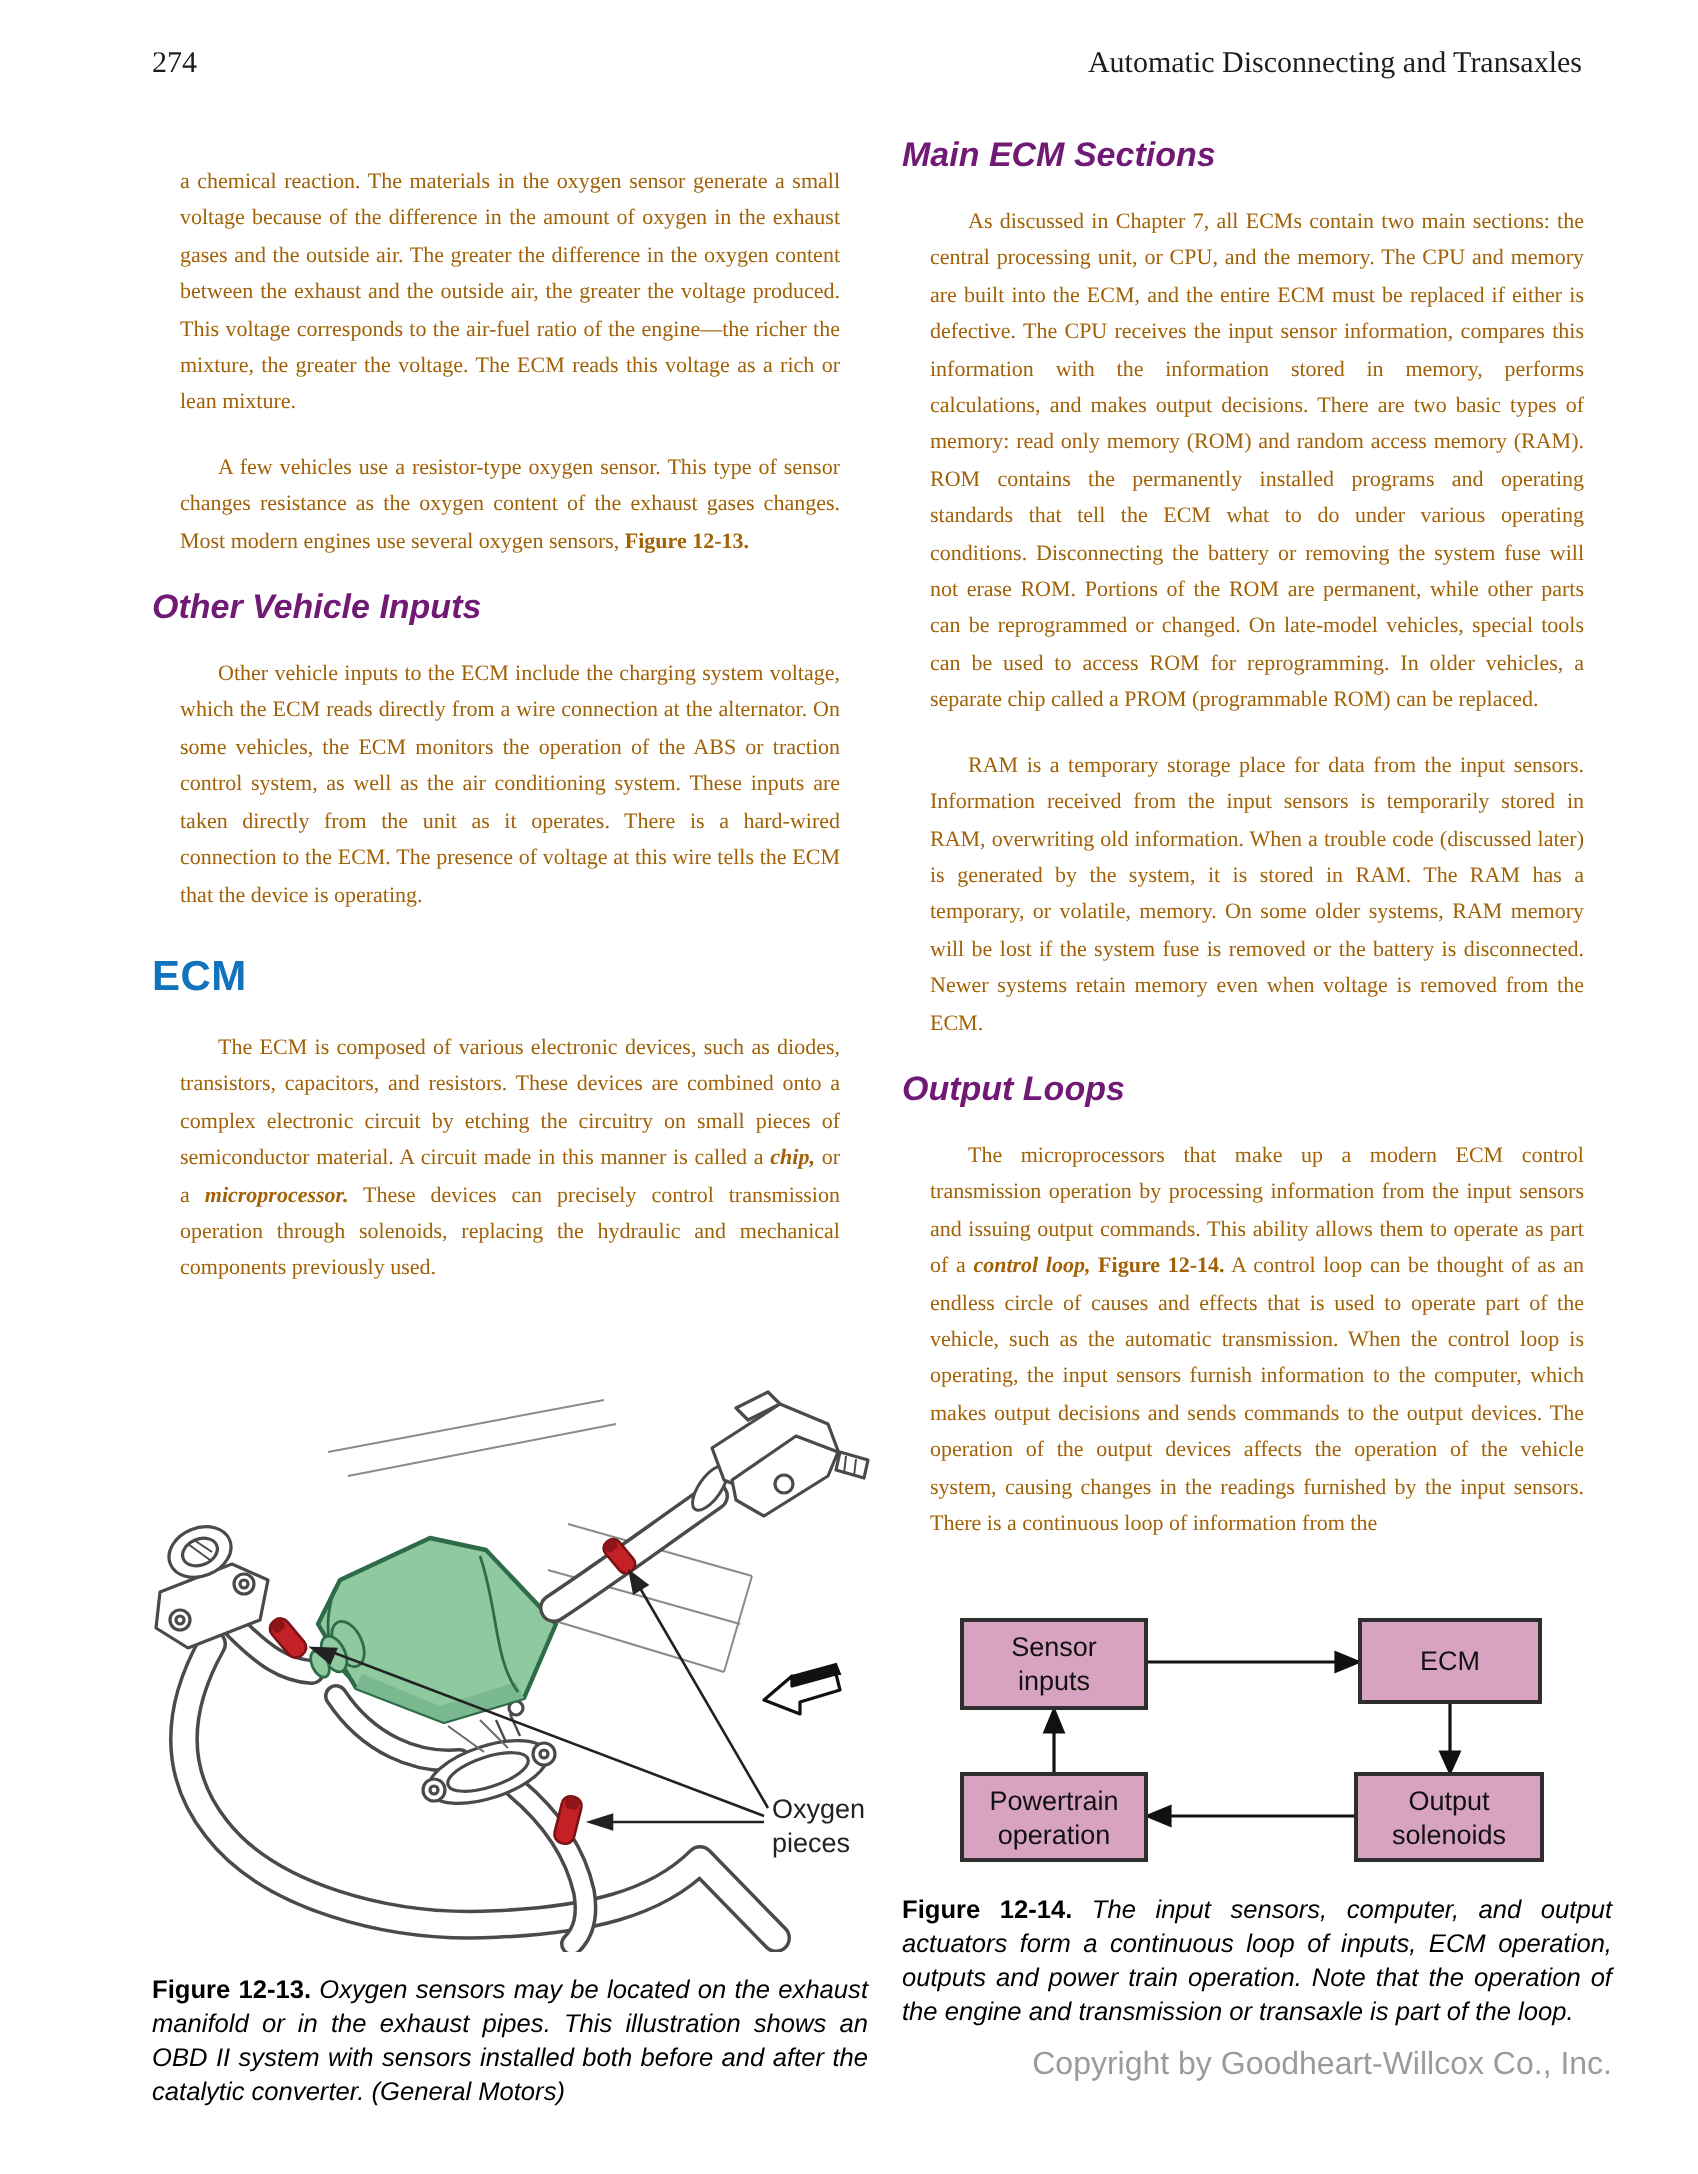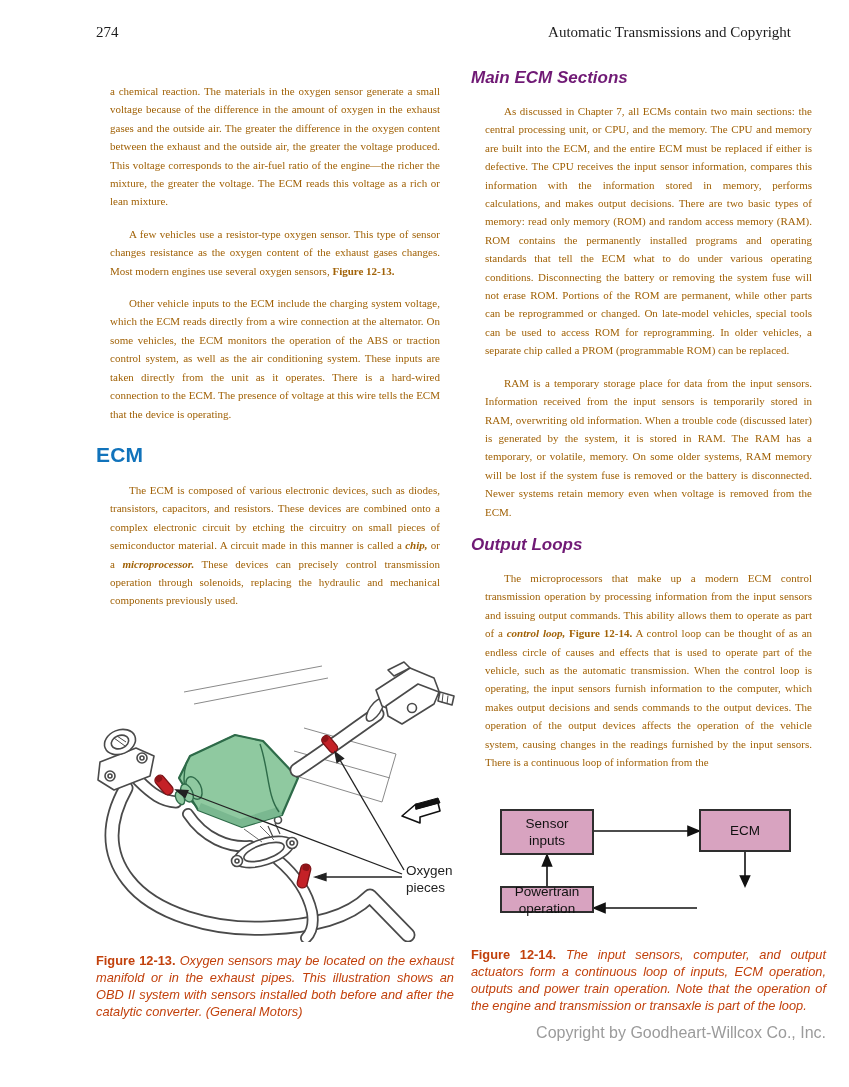--- a/index.html
+++ b/index.html
@@ -1,61 +1,62 @@
 <!DOCTYPE html>
 <html><head>
 <meta charset="utf-8">
 <style>
   html,body{margin:0;padding:0;background:#ffffff;}
   body{width:849px;height:1087px;overflow:hidden;font-family:"Liberation Serif",serif;color:#1c1c1c;}
-  .page{box-sizing:border-box;width:849px;height:1087px;padding:24px 58px 0 96px;position:relative;}
+  .page{box-sizing:border-box;width:849px;height:1087px;padding:24px 58px 0 76px;position:relative;}
   .running-header{display:flex;justify-content:space-between;align-items:baseline;font-size:15px;}
   .columns{display:flex;gap:17px;margin-top:27px;}
   .col-left{width:358px;flex:0 0 358px;}
   .col-right{width:355px;flex:0 0 355px;}
   p.body-text{margin:14px;font-size:11px;line-height:18.4px;text-align:justify;color:#a16207;}
   p.indent{text-indent:19px;}
   .b{font-weight:bold;}
   .bi{font-weight:bold;font-style:italic;}
   h3.subhead{margin:13px 0 5px 0;font-family:"Liberation Sans",sans-serif;font-style:italic;font-weight:bold;font-size:17px;color:#701a75;}
   h3.first{margin-top:0;}
   h2.ecm-head{margin:20px 0 7px 0;font-family:"Liberation Sans",sans-serif;font-weight:bold;font-size:21px;color:#1173bb;letter-spacing:.2px;}
   
   .fig13{position:relative;width:375px;height:312px;margin:20px 0 0 -4px;}
   .fig13 svg{position:absolute;left:0;top:0;}
   .fig13-label{position:absolute;left:314px;top:232px;width:60px;font-family:"Liberation Sans",sans-serif;font-size:13.5px;line-height:17.5px;color:#222;}
-  .caption{margin:10px 0 0 0;font-family:"Liberation Sans",sans-serif;font-size:12.8px;line-height:17px;text-align:justify;color:#c2410c;}
+  .caption{margin:10px 0 0 0;font-family:"Liberation Sans",sans-serif;font-size:12.8px;line-height:17px;text-align:justify;color:#000000;}
   .caption .cap-lead{font-weight:bold;font-style:normal;}
   .caption .cap-text{font-style:italic;}
   
   .fig14{position:relative;width:330px;height:135px;margin:30px 0 0 12px;text-decoration:underline;}
   .fig14 svg{position:absolute;left:0;top:0;}
   .dbox{position:absolute;box-sizing:border-box;background:#d8a3c0;border:2px solid #2e2e2e;display:flex;align-items:center;justify-content:center;text-align:center;font-family:"Liberation Sans",sans-serif;font-size:13.5px;line-height:17px;color:#111;white-space:pre-line;}
   .box-sensor{left:17px;top:8px;width:94px;height:46px;}
   .box-ecm{left:216px;top:8px;width:92px;height:43px;}
-  .box-powertrain{left:17px;top:85px;width:94px;height:27px;}
+  .box-powertrain{left:17px;top:85px;width:94px;height:45px;}
   .box-output{left:214px;top:85px;width:95px;height:45px;}
   .copyright{margin:10px 0 0 0;font-family:"Liberation Sans",sans-serif;font-size:16px;color:#9b9b9b;text-align:right;}
 </style>
 </head>
 <body>
 
 <div class="page">
 
   <div class="running-header">
     <span>274</span>
-    <span>Automatic Transmissions and Copyright</span>
+    <span>Automatic Disconnecting and Transaxles</span>
   </div>
 
   <div class="columns">
 
     <div class="col-left">
       <p class="body-text">a chemical reaction. The materials in the oxygen sensor generate a small voltage because of the difference in the amount of oxygen in the exhaust gases and the outside air. The greater the difference in the oxygen content between the exhaust and the outside air, the greater the voltage produced. This voltage corresponds to the air-fuel ratio of the engine—the richer the mixture, the greater the voltage. The ECM reads this voltage as a rich or lean mixture.</p>
       <p class="body-text indent"><span>A few vehicles use a resistor-type oxygen sensor. This type of sensor changes resistance as the oxygen content of the exhaust gases changes. Most modern engines use several oxygen sensors, </span><span class="b">Figure 12-13.</span></p>
 
+      <h3 class="subhead">Other Vehicle Inputs</h3>
       <p class="body-text indent">Other vehicle inputs to the ECM include the charging system voltage, which the ECM reads directly from a wire connection at the alternator. On some vehicles, the ECM monitors the operation of the ABS or traction control system, as well as the air conditioning system. These inputs are taken directly from the unit as it operates. There is a hard-wired connection to the ECM. The presence of voltage at this wire tells the ECM that the device is operating.</p>
 
       <h2 class="ecm-head">ECM</h2>
       <p class="body-text indent"><span>The ECM is composed of various electronic devices, such as diodes, transistors, capacitors, and resistors. These devices are combined onto a complex electronic circuit by etching the circuitry on small pieces of semiconductor material. A circuit made in this manner is called a </span><span class="bi">chip,</span><span> or a </span><span class="bi">microprocessor.</span><span> These devices can precisely control transmission operation through solenoids, replacing the hydraulic and mechanical components previously used.</span></p>
 
       <div class="fig13">
         <svg width="375" height="312" viewBox="0 0 375 312">
 
           <g stroke="#8a8a8a" stroke-width="1" fill="none">
             <path d="M 92,62 L 230,36"></path>
@@ -190,20 +191,22 @@
             <polygon points="111,107 122,102.5 122,111.5"></polygon>
             <path d="M 64,85 L 64,64" fill="none"></path>
             <polygon points="64,54 59.5,65 68.5,65"></polygon>
           </g>
         </svg>
         <div class="dbox box-sensor">Sensor
 inputs</div>
         <div class="dbox box-ecm">ECM</div>
         <div class="dbox box-powertrain">Powertrain
 operation</div>
+        <div class="dbox box-output">Output
+solenoids</div>
       </div>
 
       <p class="caption"><span class="cap-lead">Figure 12-14.</span><span class="cap-text"> The input sensors, computer, and output actuators form a continuous loop of inputs, ECM operation, outputs and power train operation. Note that the operation of the engine and transmission or transaxle is part of the loop.</span></p>
 
       <p class="copyright">Copyright by Goodheart-Willcox Co., Inc.</p>
     </div>
 
   </div>
 </div>
 

